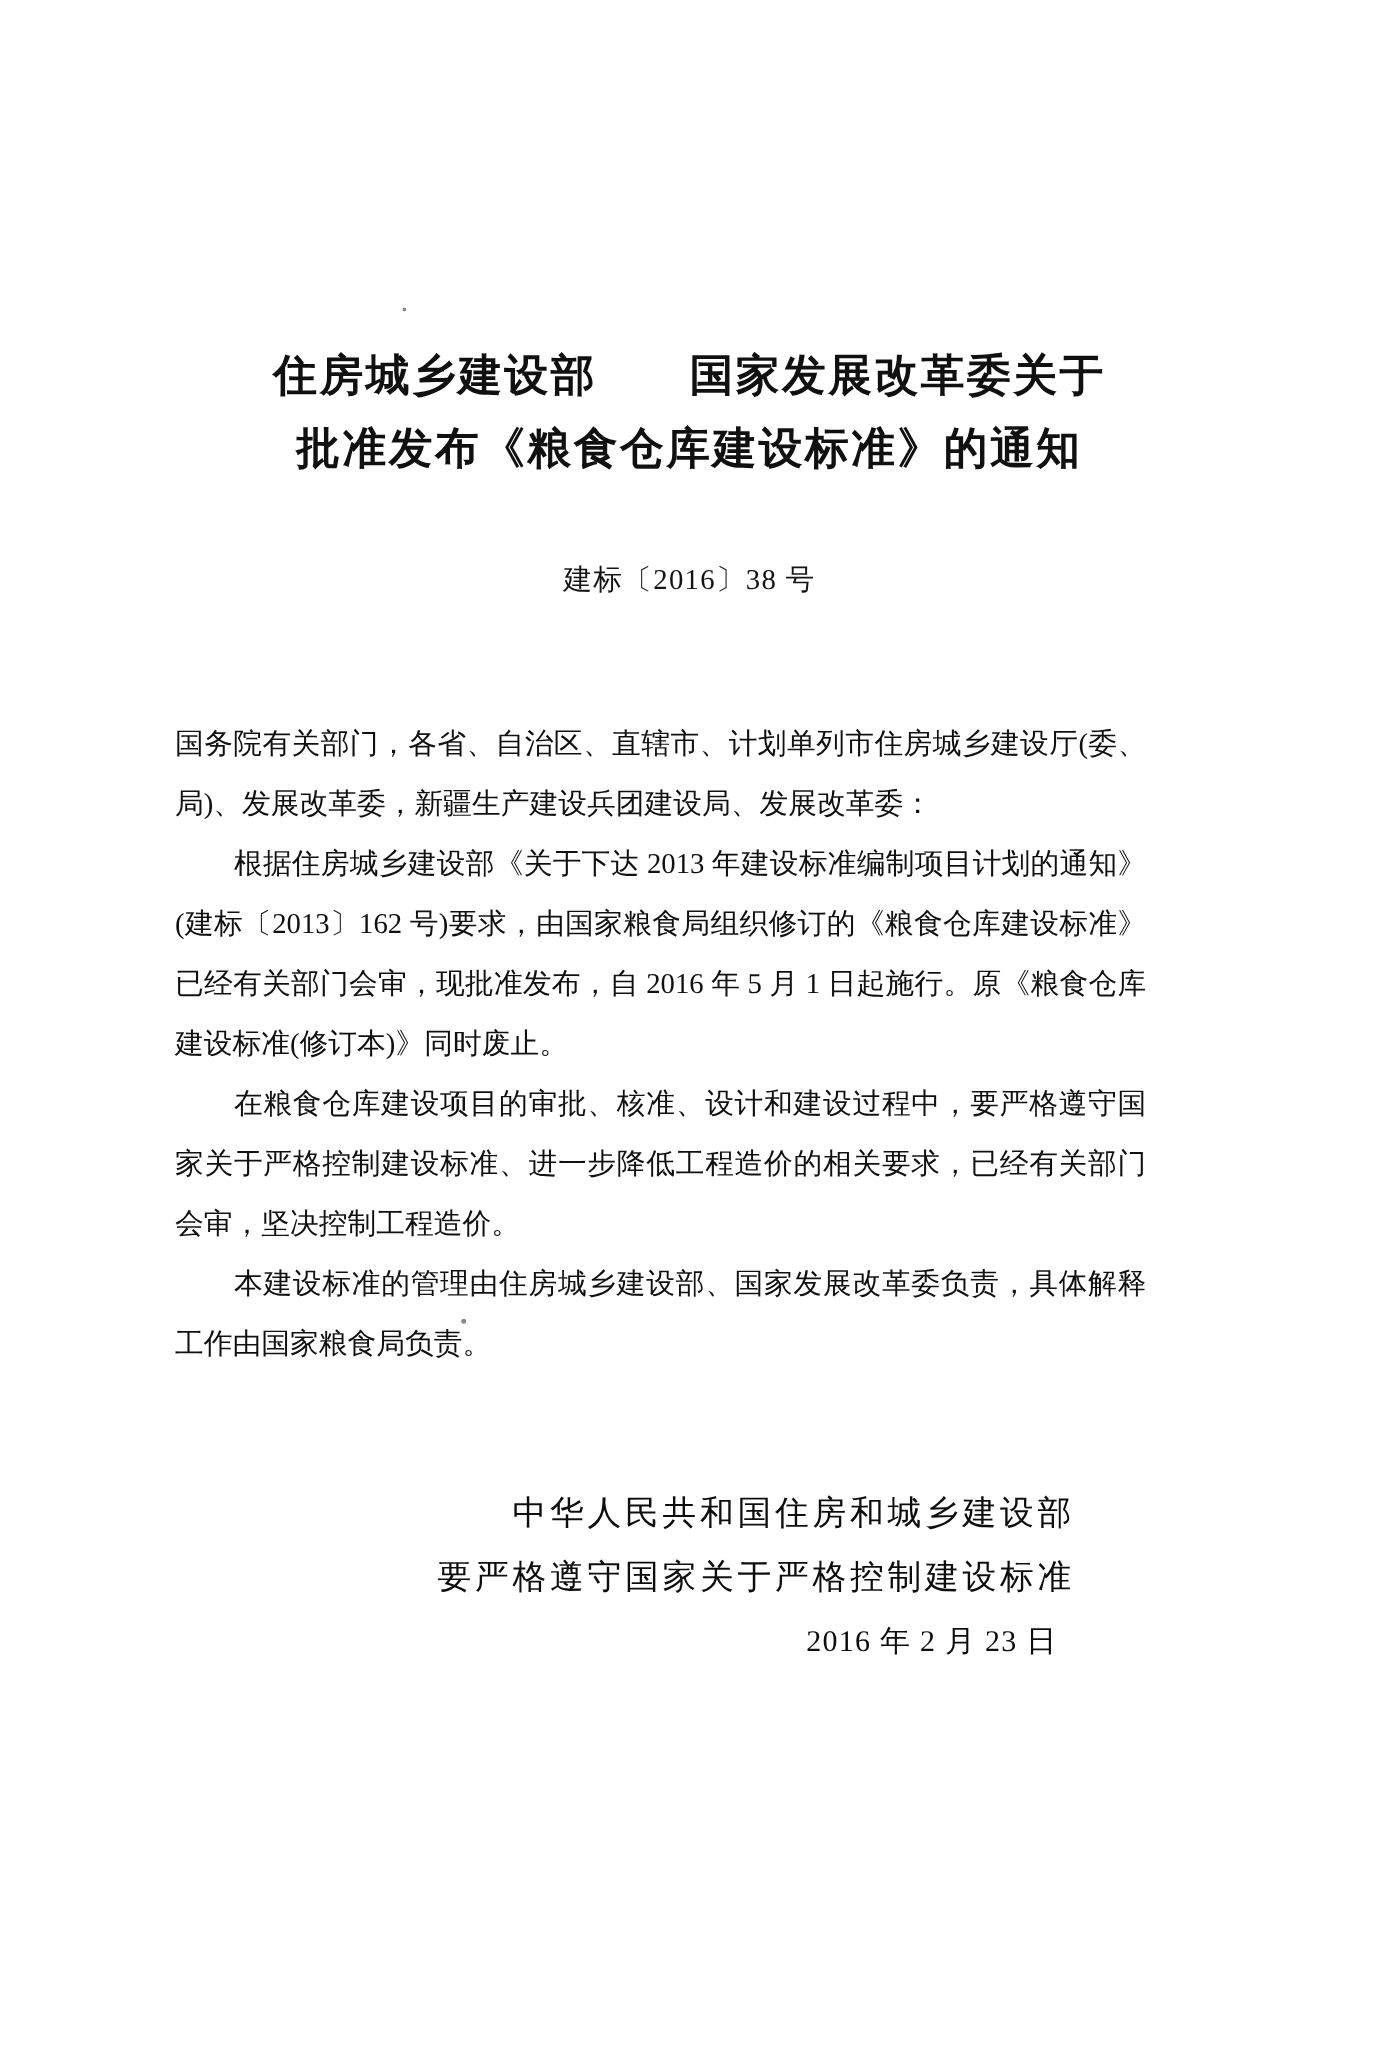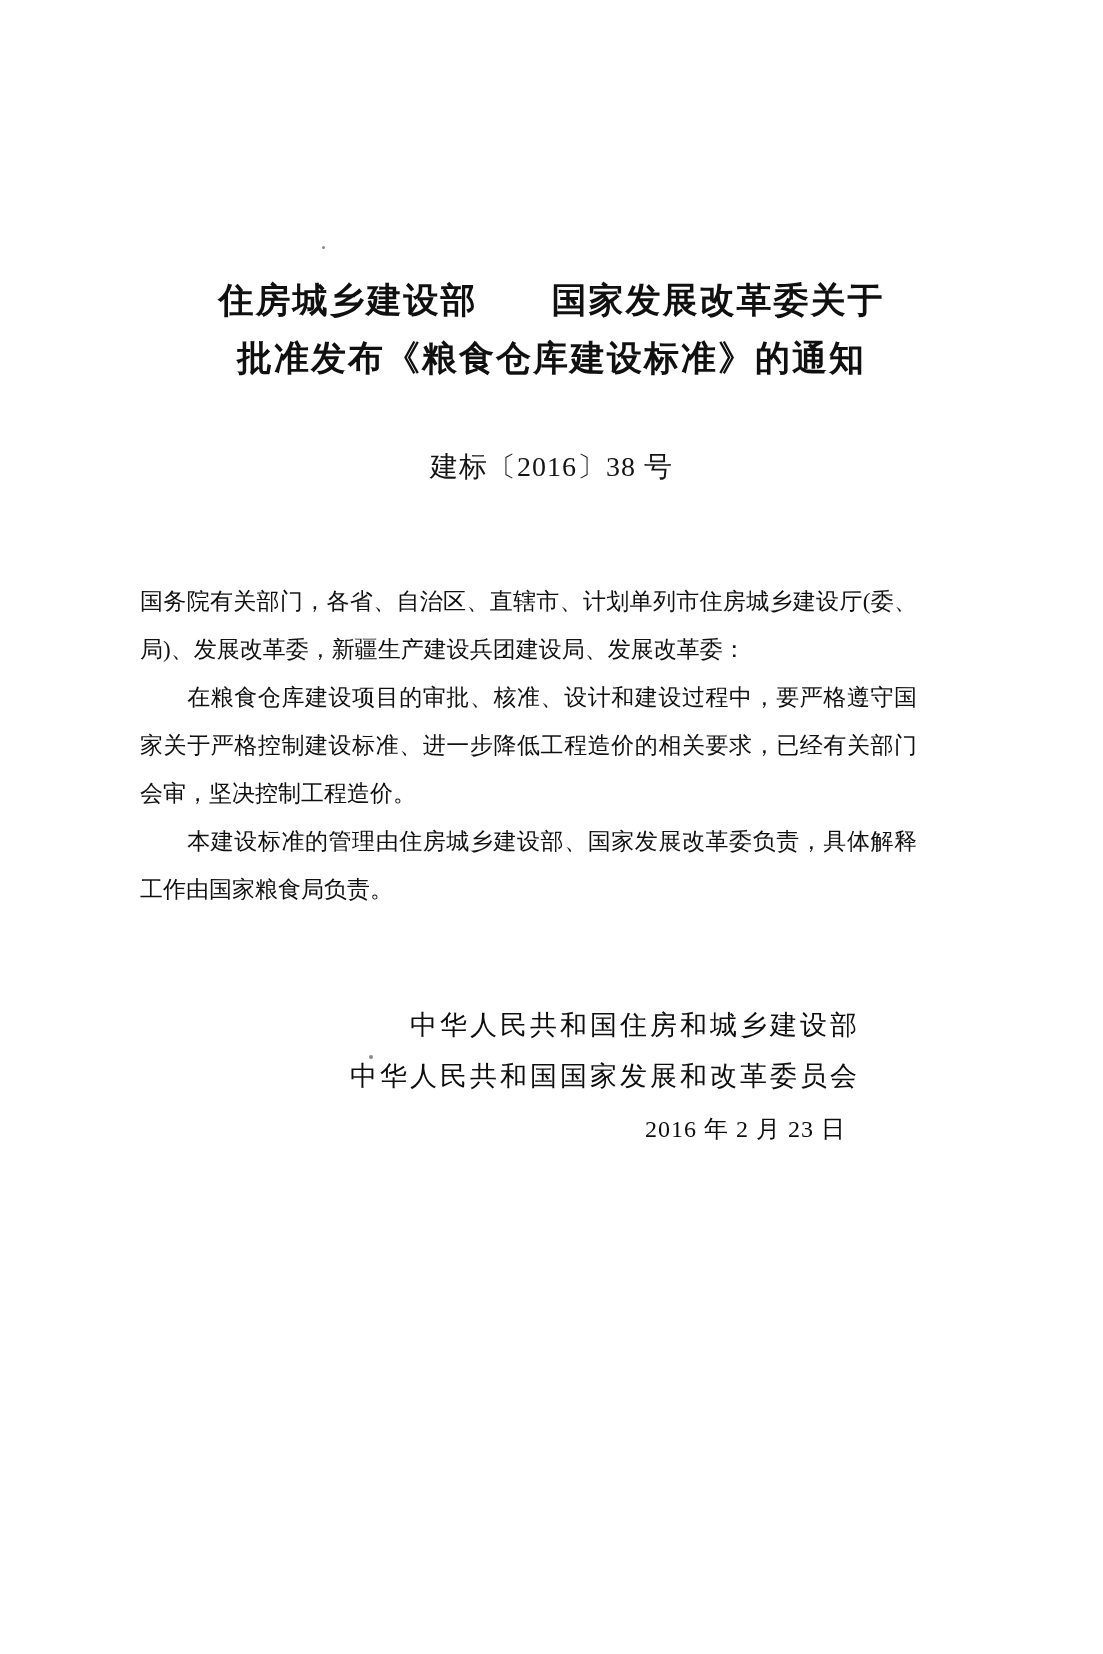--- a/index.html
+++ b/index.html
@@ -28,21 +28,21 @@
     font-weight: bold;
     font-size: 35px;
     line-height: 58px;
     letter-spacing: 2px;
     color: #101010;
   }
   .title-line { display: block; }
   .doc-number {
     margin-top: 60px;
     text-align: center;
-    font-size: 28px;
+    font-size: 23px;
     letter-spacing: 1px;
   }
   .doc-body {
     margin-top: 92px;
     padding-left: 140px;
     padding-right: 186px;
     font-size: 23px;
     line-height: 48px;
     text-align: justify;
     color: #101010;
@@ -85,23 +85,24 @@
 
   <h1 class="title">
     <span class="title-line">住房城乡建设部　　国家发展改革委关于</span>
     <span class="title-line">批准发布《粮食仓库建设标准》的通知</span>
   </h1>
 
   <div class="doc-number">建标〔2016〕38 号</div>
 
   <div class="doc-body">
     <p class="para">国务院有关部门，各省、自治区、直辖市、计划单列市住房城乡建设厅(委、局)、发展改革委，新疆生产建设兵团建设局、发展改革委：</p>
+    <p class="para indent">根据住房城乡建设部《关于下达 2013 年建设标准编制项目计划的通知》(建标〔2013〕162 号)要求，由国家粮食局组织修订的《粮食仓库建设标准》已经有关部门会审，现批准发布，自 2016 年 5 月 1 日起施行。原《粮食仓库建设标准(修订本)》同时废止。</p>
     <p class="para indent">在粮食仓库建设项目的审批、核准、设计和建设过程中，要严格遵守国家关于严格控制建设标准、进一步降低工程造价的相关要求，已经有关部门会审，坚决控制工程造价。</p>
     <p class="para indent">本建设标准的管理由住房城乡建设部、国家发展改革委负责，具体解释工作由国家粮食局负责。</p>
   </div>
 
   <div class="signatures">
     <div class="sig">中华人民共和国住房和城乡建设部</div>
-    <div class="sig">中华人民共和国国家发展和改革委员会</div>
+    <div class="sig">要严格遵守国家关于严格控制建设标准</div>
     <div class="sig-date">2016 年 2 月 23 日</div>
   </div>
 
 </div>
 
 </body></html>

